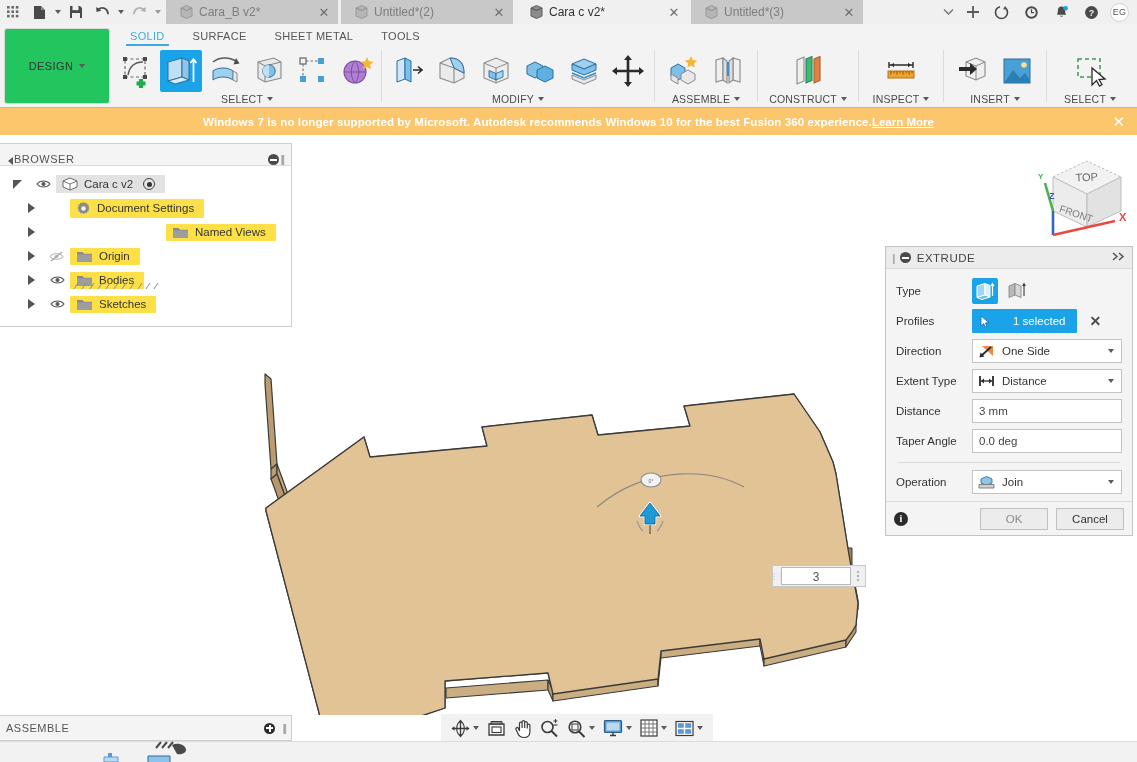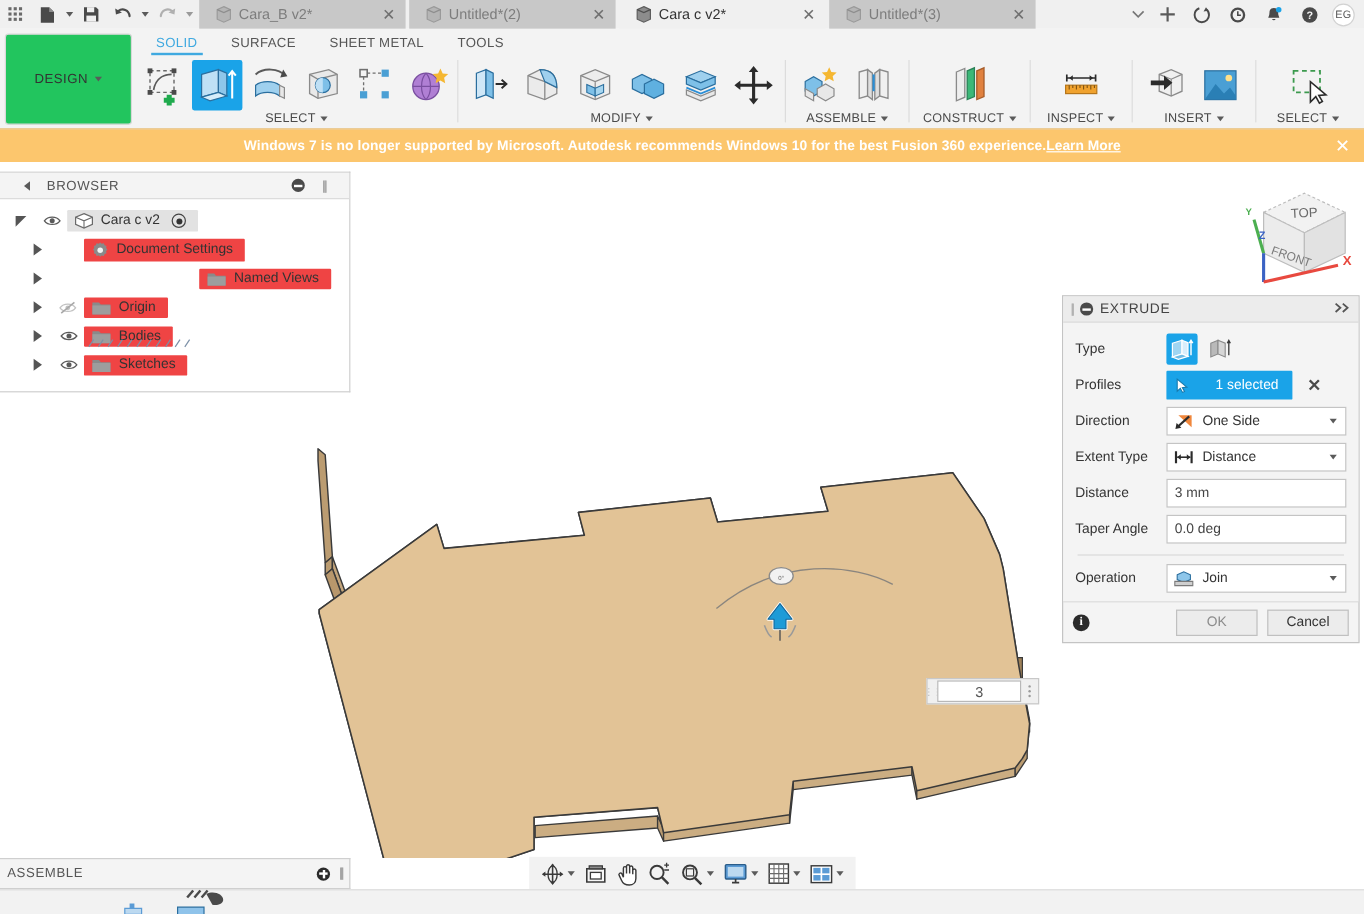--- a/index.html
+++ b/index.html
@@ -88,37 +88,37 @@
   .warnclose { position: absolute; right: 12px; top: 50%; transform: translateY(-50%);
     color: #fff; font-size: 15px; }
 
   
   .browser {
     position: absolute; left: 0; top: 143px; width: 292px;
     background: #fff; border: 1px solid #cfcfcf; border-left: none;
   }
   .bhdr {
     height: 22px; background: #f4f4f4; border-bottom: 1px solid #dcdcdc;
-    display: flex; align-items: center; padding: 0 20px; gap: 14px; font-size: 11px; color: #555;
+    display: flex; align-items: flex-end; padding: 0 8px; gap: 1px; font-size: 11px; color: #555;
     letter-spacing: .5px;
   }
   .bhdr .arrowl { width:0;height:0;border-top:4px solid transparent;border-bottom:4px solid transparent;border-right:5px solid #5a5a5a; }
   .bhdr .spacer { flex: 1; }
   .minus-circle { width: 11px; height: 11px; border-radius: 50%; background: #4a4a4a; position: relative; }
   .minus-circle::after { content:''; position:absolute; left:2px; right:2px; top:5px; height:1.5px; background:#fff; }
   .grip { color:#9a9a9a; font-size: 11px; letter-spacing:-2px; }
 
   .btree { padding: 6px 0 10px 0; }
   .brow { height: 24px; display: flex; align-items: center; font-size: 11.5px; color: #333; }
   .bexp { width: 26px; display:flex; align-items:center; justify-content:center; }
   .tri { width:0;height:0;border-top:5px solid transparent;border-bottom:5px solid transparent;border-left:7px solid transparent; }
   .tri-closed { border-left-color: #555; }
   .tri-open { width:0;height:0;border-left:9px solid #555;border-bottom:9px solid transparent;border-top:none;border-right:none; transform: rotate(0deg);}
   .eye { width: 26px; display: flex; align-items:center; justify-content:center; }
-  .blabelwrap { background:#ef4444; padding: 2px 10px 2px 6px; border-radius:1px; display:flex; align-items:center; gap:6px;}
+  .blabelwrap { background:#fde047; padding: 2px 10px 2px 6px; border-radius:1px; display:flex; align-items:center; gap:6px;}
   .brow.root .blabelwrap { background:#e2e2e2; }
   .blabel { white-space: nowrap; }
   .radio-dot { width:12px;height:12px;border-radius:50%;border:1.5px solid #444; display:flex;align-items:center;justify-content:center; margin-left:4px;}
   .radio-dot i { width:5px;height:5px;border-radius:50%;background:#333; display:block;}
 
   
   .canvas { position: absolute; left: 0; top: 135px; width: 1137px; height: 580px; background: #fff; overflow: hidden; }
 
   
   .viewcube { position: absolute; right: 6px; top: 14px; width: 100px; height: 96px; }

